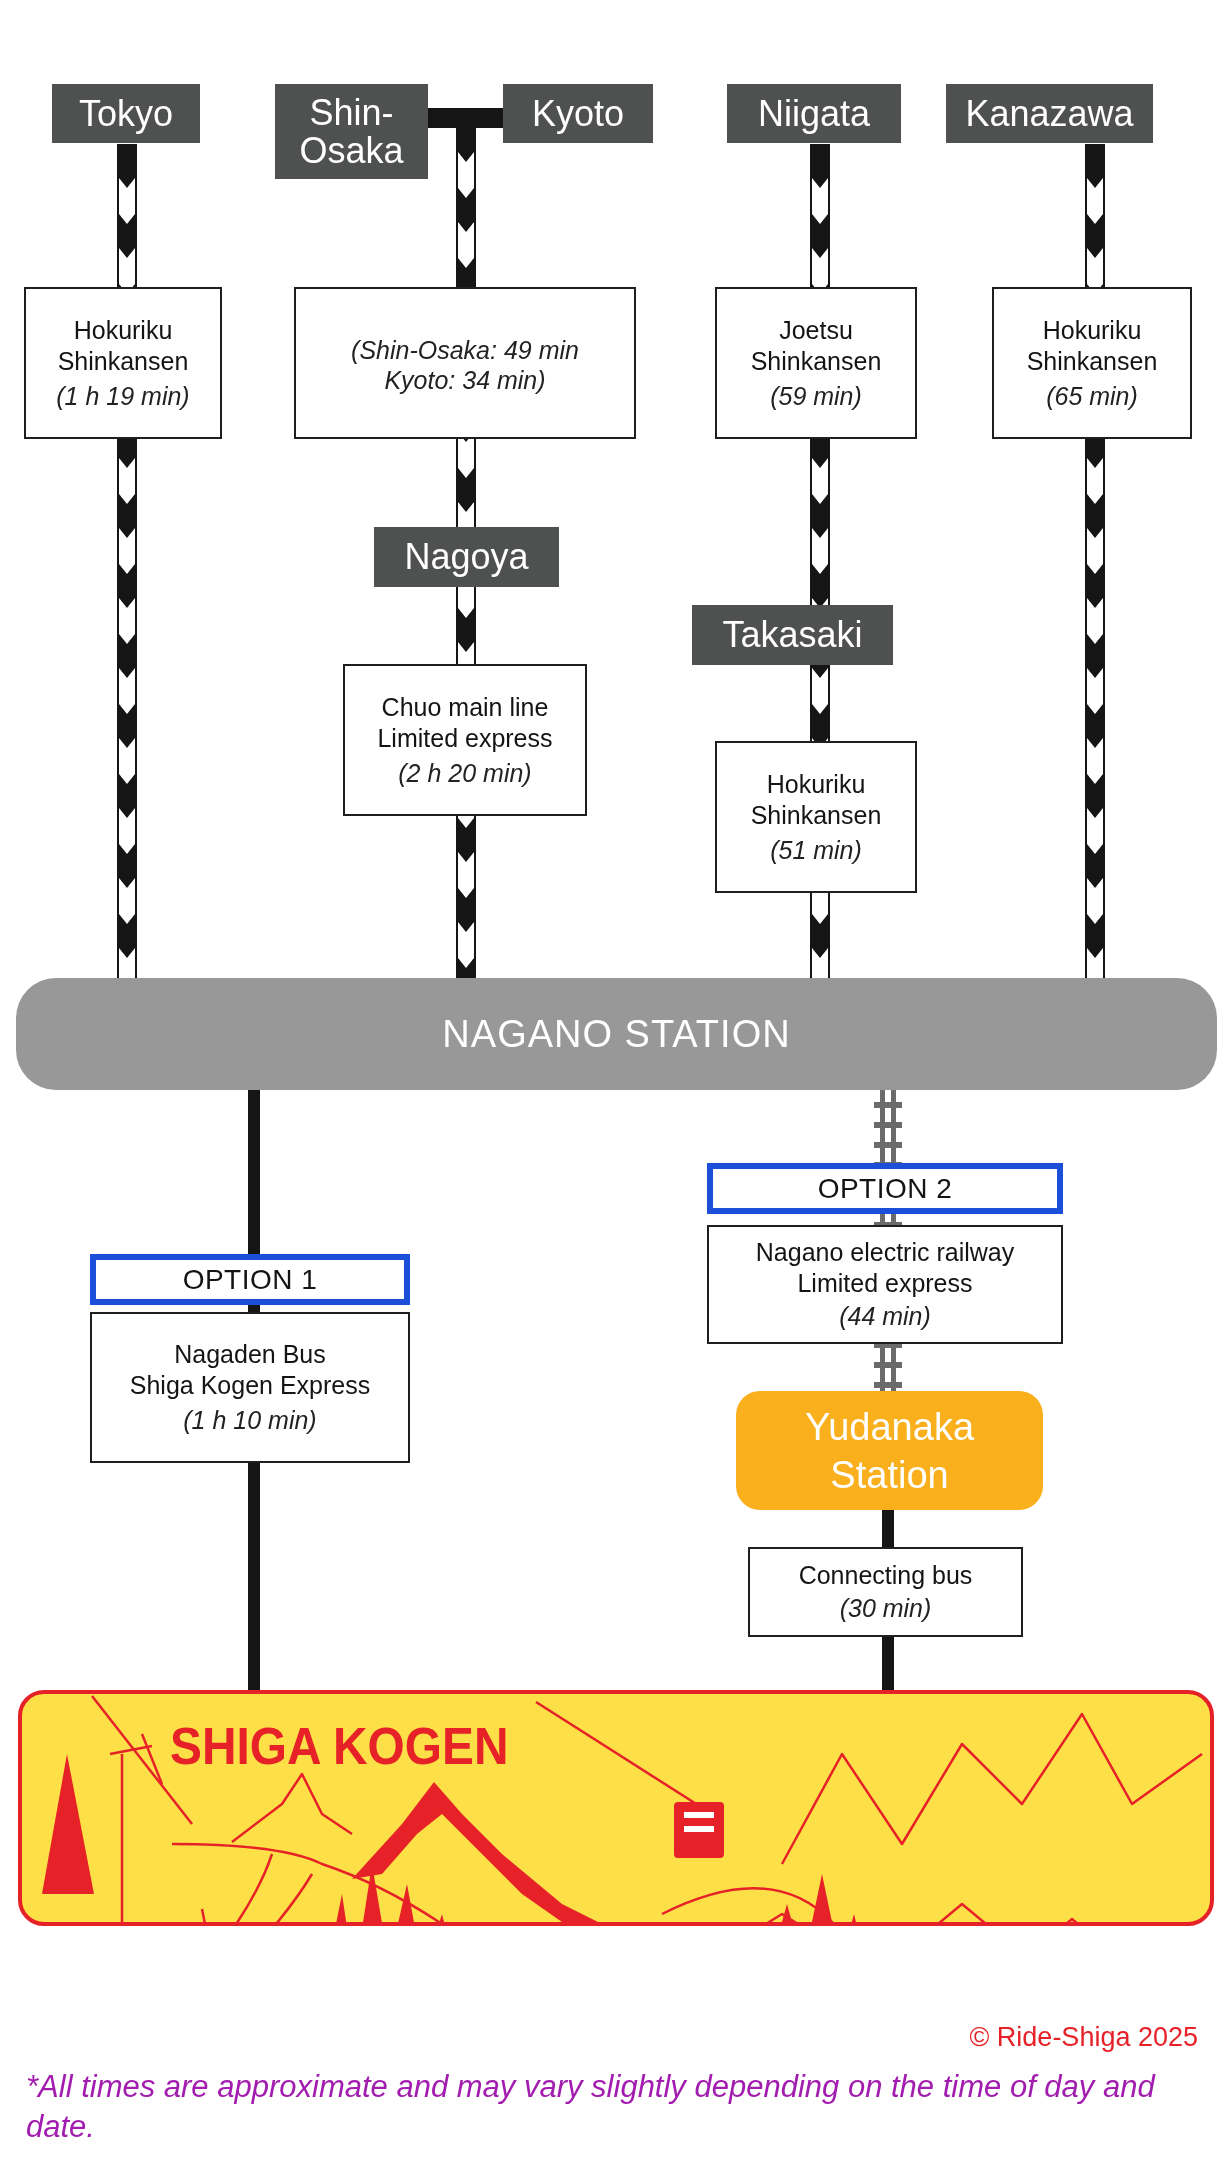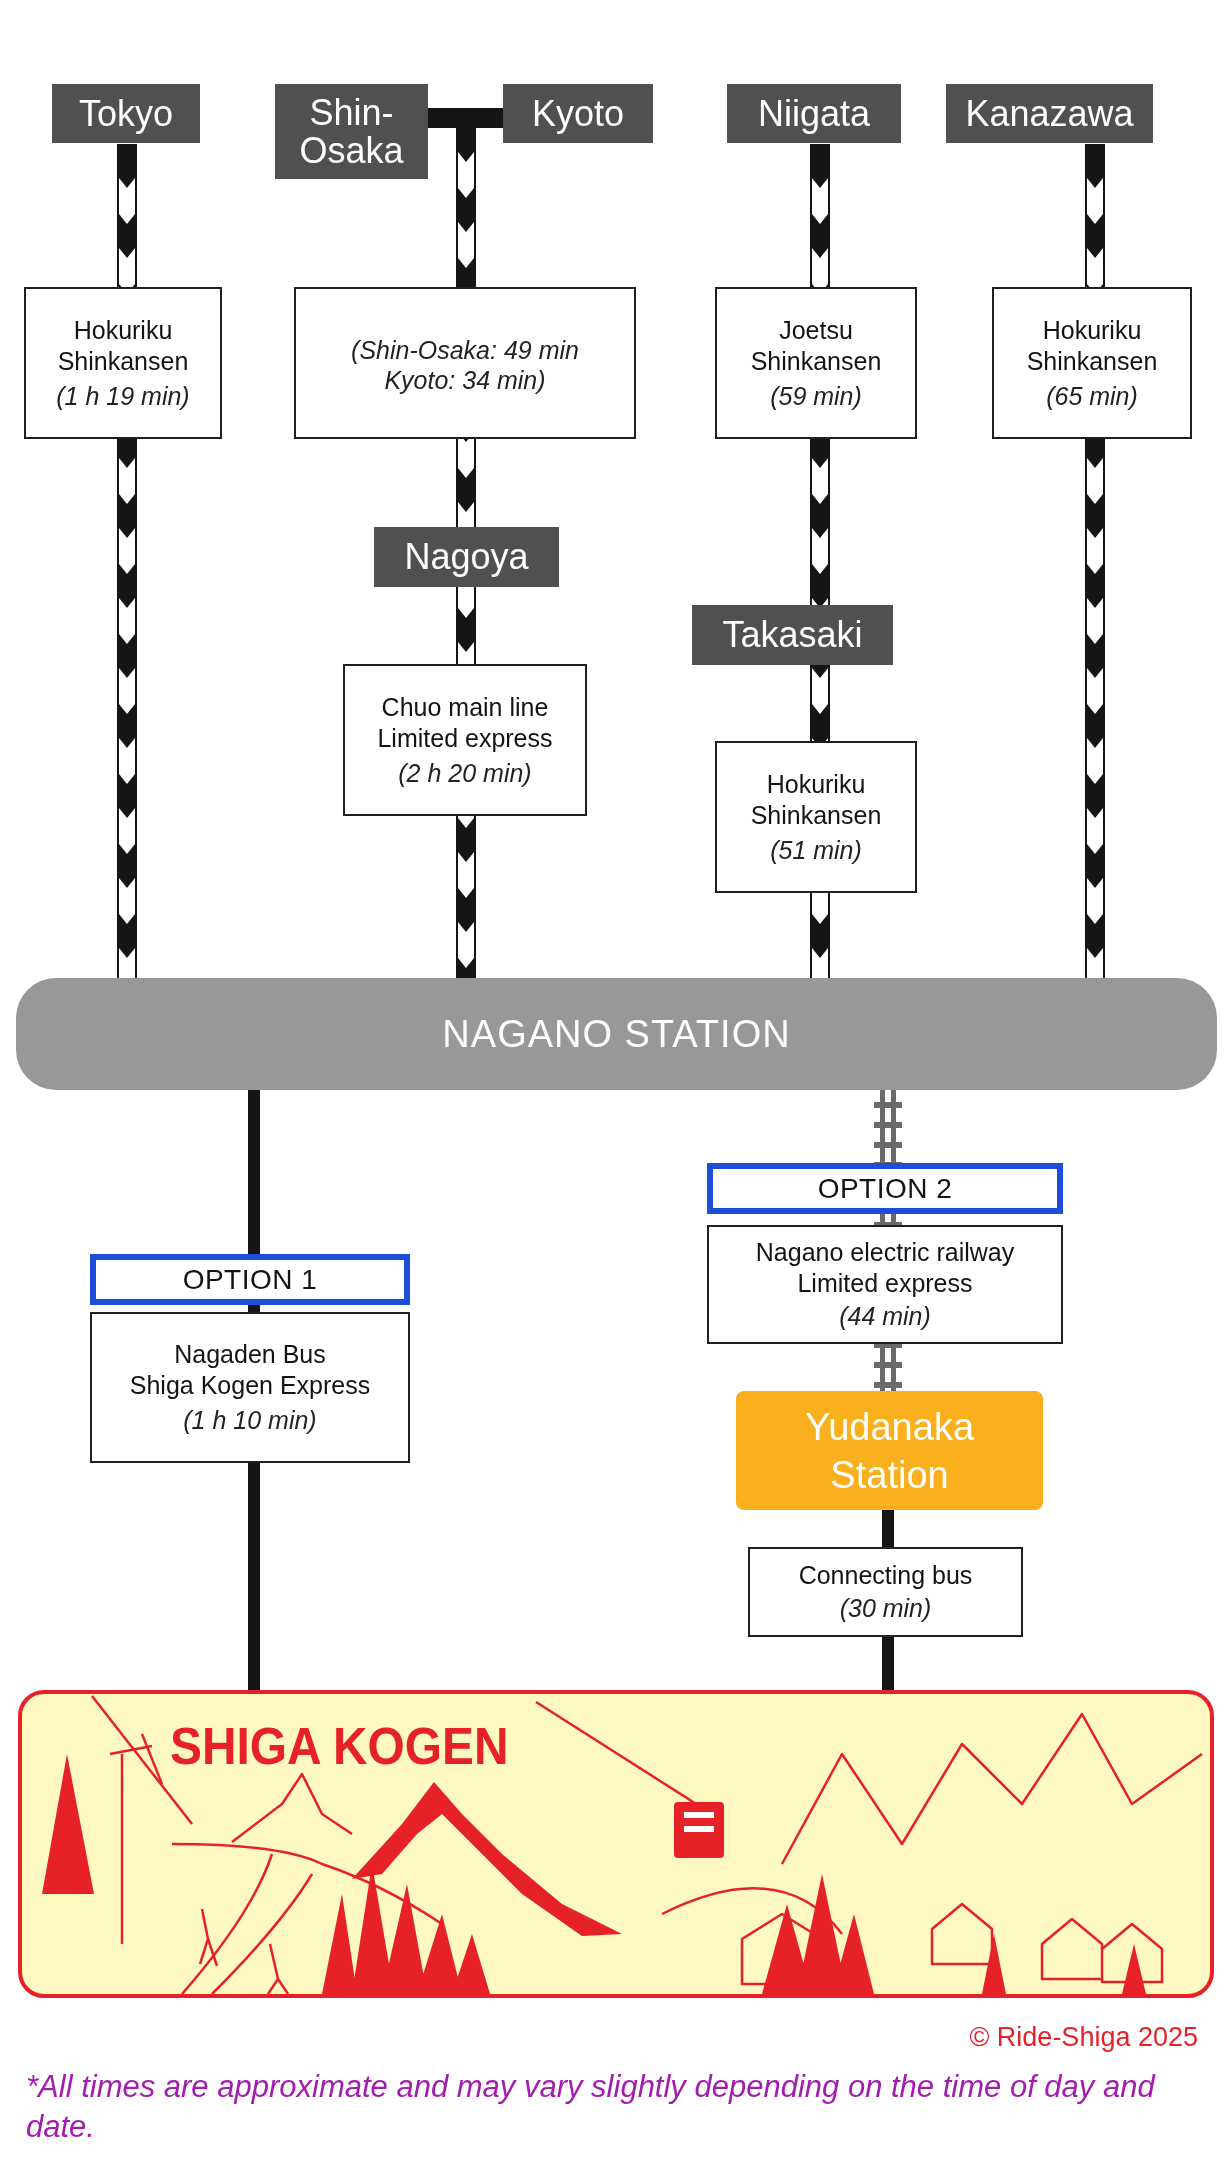--- a/index.html
+++ b/index.html
@@ -26,25 +26,25 @@
              display: flex; flex-direction: column; align-items: center; justify-content: center; text-align: center; }
     .route .name { font-size: 25px; line-height: 31px; white-space: pre-line; }
     .route .time { font-size: 25px; line-height: 31px; font-style: italic; margin-top: 4px; white-space: pre-line; color:#222; }
     .option { position: absolute; background: #fff; border: 6px solid #1d4ed8; box-sizing: border-box;
               display: flex; align-items: center; justify-content: center; font-size: 28px; letter-spacing: 0.5px; }
 
     .hub { position: absolute; left: 16px; top: 978px; width: 1201px; height: 112px; background: #989898;
            border-radius: 40px; display: flex; align-items: center; justify-content: center; color: #ffffff;
            font-size: 38px; letter-spacing: 1px; }
     .yudanaka { position: absolute; left: 736px; top: 1391px; width: 307px; height: 119px; background: #fab01c;
-                border-radius: 8px; color: #ffffff; display: flex; align-items: center; justify-content: center;
+                border-radius: 24px; color: #ffffff; display: flex; align-items: center; justify-content: center;
                 text-align: center; font-size: 38px; line-height: 48px; white-space: pre-line; }
 
-    .dest { position: absolute; left: 18px; top: 1690px; width: 1196px; height: 308px; border: 4px solid #e62128;
-            border-radius: 26px; box-sizing: border-box; background: #fef9c3; overflow: hidden; }
+    .dest { position: absolute; left: 18px; top: 1690px; width: 1196px; height: 236px; border: 4px solid #e62128;
+            border-radius: 26px; box-sizing: border-box; background: #fde047; overflow: hidden; }
     .dest-title { position: absolute; left: 148px; top: 22px; color: #e62128; font-weight: bold; font-size: 52px;
                   letter-spacing: 0px; transform: scaleX(0.92); transform-origin: left center; }
     .dest svg { position: absolute; left: 0; top: 0; }
 
     .copyright { position: absolute; right: 34px; top: 2022px; color: #e62128; font-size: 27px; }
     .disclaimer { position: absolute; left: 26px; top: 2067px; width: 1190px; font-size: 31px; line-height: 40px;
                   font-style: italic; color: #a21caf; }
   </style>
 </head>
 <body>

